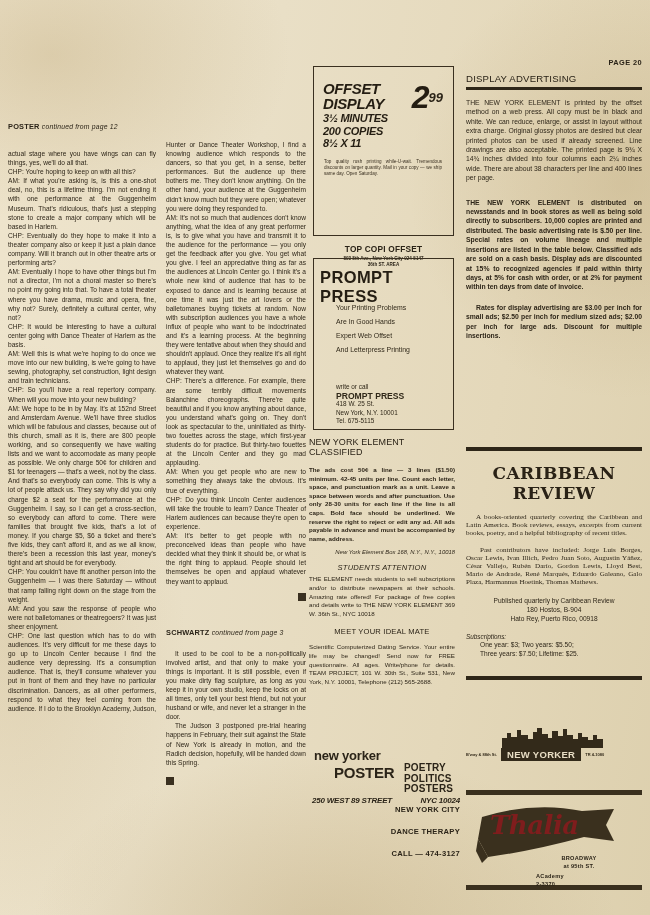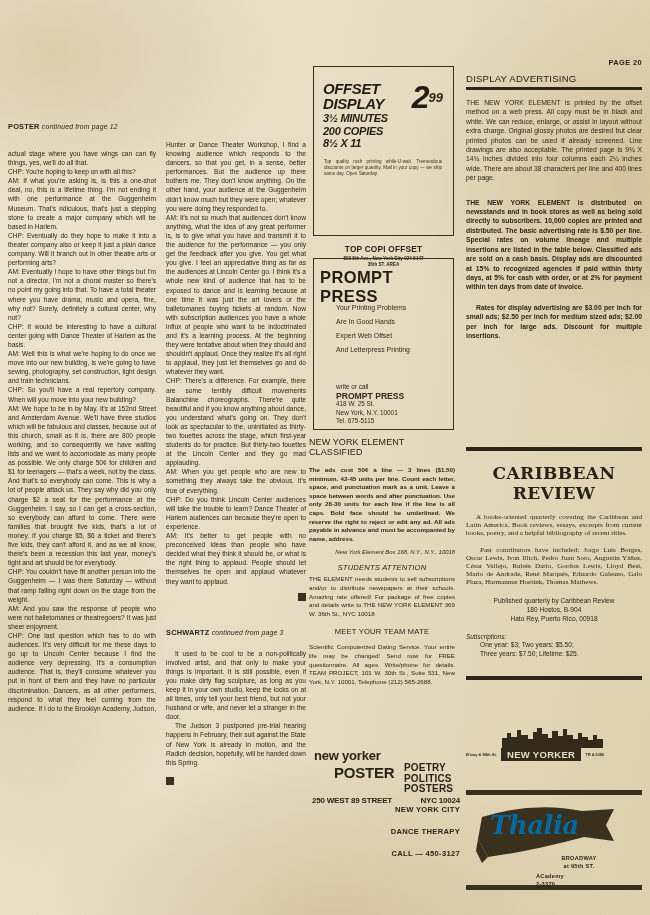--- a/index.html
+++ b/index.html
@@ -69,21 +69,21 @@
 
   .classified-h{font-size:9px;letter-spacing:.1px;color:#2a2216;}
   .classified-b{font-size:6.2px;line-height:8.6px;text-align:justify;font-weight:bold;color:#2e2619;}
   .classified-i{font-size:5.9px;font-style:italic;line-height:8px;color:#2e2619;}
   .sub-h{font-size:7.6px;text-align:center;letter-spacing:.2px;color:#2a2216;}
   .sub-b{font-size:6.2px;line-height:8.6px;text-align:justify;color:#2e2619;}
 
   .ny-books1{font-size:13px;font-weight:bold;letter-spacing:-.2px;}
   .ny-books2{font-size:15px;font-weight:bold;letter-spacing:-.2px;}
   .ny-cat{font-size:10px;font-weight:bold;line-height:10.5px;letter-spacing:.2px;}
-  .ny-addr{font-size:8px;font-weight:bold;letter-spacing:-.2px;}
+  .ny-addr{font-size:8px;font-weight:bold;letter-spacing:-.2px;font-style:italic;}
   .dance-line{font-size:7.6px;font-weight:bold;text-align:right;letter-spacing:.3px;}
 
   .pagenum{font-size:7.4px;font-weight:bold;letter-spacing:.4px;text-align:right;}
   .disp-h{font-size:9.6px;letter-spacing:.2px;color:#241d12;}
   .rule-thick{height:3px;background:#2e2618;}
   .disp-b{font-size:6.8px;line-height:9.4px;text-align:justify;color:#2e2619;}
   .disp-b.bold{font-weight:bold;}
 
   .carib-title{
     font-family:"DejaVu Serif", serif;
@@ -103,21 +103,21 @@
     background:#332a1a;color:#e8ddc4;
     font-size:9.5px;font-weight:bold;letter-spacing:.3px;
     padding:1px 6px;display:inline-block;
   }
   .nyorker-side{font-size:4px;font-weight:bold;color:#332a1a;}
 
   .thalia-rule{height:5px;background:#3a301e;}
   .thalia-name{
     font-family:"DejaVu Serif", serif;
     font-style:italic;font-weight:bold;font-size:26px;
-    color:#0369a1;letter-spacing:-.5px;
+    color:#7f1d1d;letter-spacing:-.5px;
   }
   .thalia-addr{font-size:5.6px;font-weight:bold;line-height:7.6px;letter-spacing:.3px;}
 
   .endmark{width:8px;height:8px;background:#3a3020;display:inline-block;}
 </style>
 </head>
 <body>
 
 <div class="paper-grain"></div>
 
@@ -207,21 +207,21 @@
   </div>
 
   <div class="col" style="left:309px;top:437px;width:146px;">
     <div class="classified-h">NEW YORK ELEMENT CLASSIFIED</div>
     <div class="classified-b" style="margin-top:9px;">The ads cost 50¢ a line — 3 lines ($1.50) minimum. 42-45 units per line. Count each letter, space, and punctuation mark as a unit. Leave a space between words and after punctuation. Use only 28-30 units for each line if the line is all caps. Bold face should be underlined. We reserve the right to reject or edit any ad. All ads payable in advance and must be accompanied by name, address.</div>
     <div class="classified-i" style="margin-top:5px;text-align:right;">New York Element  Box 168, N.Y., N.Y., 10018</div>
 
     <div class="sub-h" style="margin-top:7px;font-style:italic;">STUDENTS ATTENTION</div>
     <div class="sub-b" style="margin-top:3px;">THE ELEMENT needs students to sell subscriptions and/or to distribute newspapers at their schools. Amazing rate offered! For package of free copies and details write to THE NEW YORK ELEMENT 369 W. 36th St., NYC 10018</div>
 
-    <div class="sub-h" style="margin-top:9px;">MEET YOUR TEAM MATE</div>
+    <div class="sub-h" style="margin-top:9px;">MEET YOUR IDEAL MATE</div>
     <div class="sub-b" style="margin-top:7px;">Scientific Computerized Dating Service. Your entire life may be changed! Send now for FREE questionnaire. All ages. Write/phone for details. TEAM PROJECT, 101 W. 30th St., Suite 531, New York, N.Y. 10001, Telephone (212) 565-2688.</div>
   </div>
 
   <div class="col" style="left:312px;top:748px;width:148px;">
     <div style="position:relative;height:42px;">
       <div class="ny-books1" style="position:absolute;left:2px;top:0;">new yorker</div>
       <div class="ny-books2" style="position:absolute;left:22px;top:16px;">POSTER</div>
       <div class="ny-cat" style="position:absolute;left:92px;top:15px;">
         <div>POETRY</div>
         <div>POLITICS</div>
@@ -230,21 +230,21 @@
     </div>
     <div style="display:flex;justify-content:space-between;margin-top:6px;">
       <span class="ny-addr">250 WEST 89 STREET</span>
       <span class="ny-addr">NYC 10024</span>
     </div>
   </div>
 
   <div class="col" style="left:312px;top:805px;width:148px;">
     <div class="dance-line">NEW YORK CITY</div>
     <div class="dance-line" style="margin-top:13px;">DANCE THERAPY</div>
-    <div class="dance-line" style="margin-top:13px;">CALL — 450-3127</div>
+    <div class="dance-line" style="margin-top:13px;">CALL — 474-3127</div>
   </div>
 
   <div class="col" style="left:466px;top:58px;width:176px;">
     <div class="pagenum">PAGE 20</div>
     <div class="disp-h" style="margin-top:6px;text-align:left;">DISPLAY ADVERTISING</div>
     <div class="rule-thick" style="margin-top:3px;"></div>
     <div class="disp-b" style="margin-top:8px;">THE NEW YORK ELEMENT is printed by the offset method on a web press. All copy must be in black and white. We can reduce, enlarge, or assist in layout without extra charge. Original glossy photos are desired but clear printed photos can be used if already screened. Line drawings are also acceptable. The printed page is 9¾ X 14¾ inches divided into four columns each 2¼ inches wide. There are about 38 characters per line and 400 lines per page.</div>
     <div class="disp-b bold" style="margin-top:15px;">THE NEW YORK ELEMENT is distributed on newsstands and in book stores as well as being sold directly to subscribers. 10,000 copies are printed and distributed. The basic advertising rate is $.50 per line. Special rates on volume lineage and multiple insertions are listed in the table below. Classified ads are sold on a cash basis. Display ads are discounted at 15% to recognized agencies if paid within thirty days, at 5% for cash with order, or at 2% for payment within ten days from date of invoice.</div>
     <div class="disp-b bold" style="margin-top:11px;text-indent:10px;">Rates for display advertising are $3.00 per inch for small ads; $2.50 per inch for medium sized ads; $2.00 per inch for large ads. Discount for multiple insertions.</div>
   </div>

